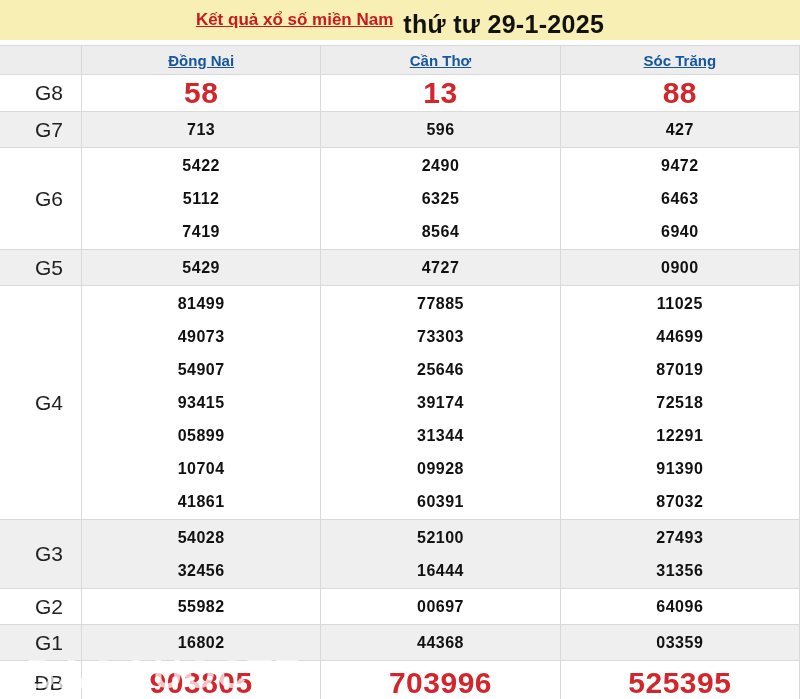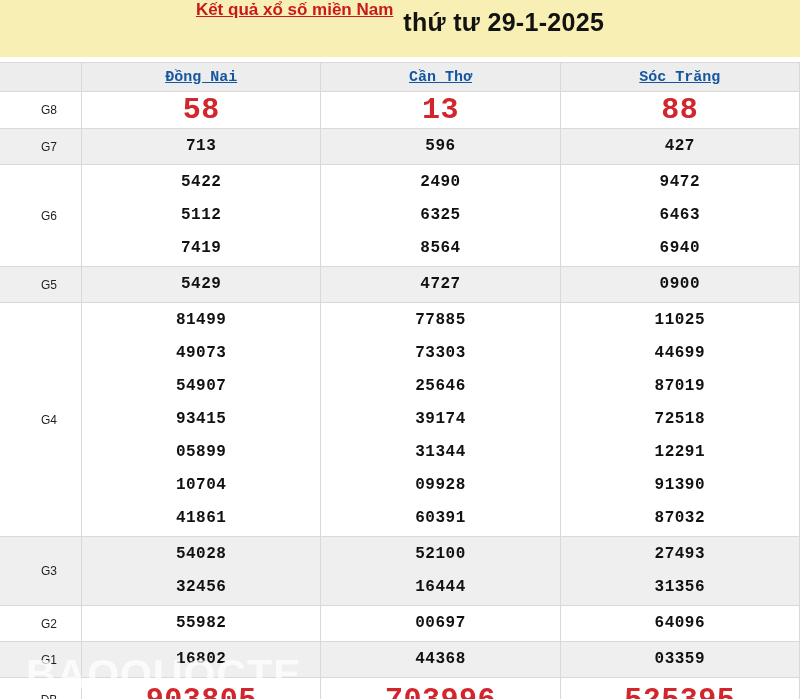--- a/index.html
+++ b/index.html
@@ -6,24 +6,24 @@
   html, body { width: 800px; height: 699px; }
   body {
     font-family: "Liberation Sans", sans-serif;
     background: #ffffff;
     position: relative;
     overflow: hidden;
   }
 
   
   .banner {
-    height: 57px;
+    height: 40px;
     background: #f8efb4;
     display: flex;
-    align-items: flex-start;
+    align-items: center;
     justify-content: center;
     gap: 10px;
     margin-bottom: 5px;
   }
   .title-link {
     color: #c8191f;
     font-weight: 700;
     font-size: 17px;
     text-decoration: underline;
     cursor: pointer;
@@ -51,33 +51,32 @@
     background: #ededed;
     min-height: 29px;
   }
   .label-cell {
     flex: 0 0 82px;
     width: 82px;
     display: flex;
     align-items: center;
     justify-content: center;
     border-right: 1px solid #d9d9d9;
-    font-size: 12px;
+    font-size: 21px;
     color: #222222;
     padding-left: 17px;
   }
   .val-cell {
     flex: 1 1 0;
     display: flex;
     flex-direction: column;
     align-items: center;
     justify-content: center;
     border-right: 1px solid #d9d9d9;
     padding: 1px 0;
-    font-family: Liberation Mono, monospace;
   }
   .row .val-cell:last-child { border-right: 1px solid #d9d9d9; }
   .province-link {
     color: #15569e;
     font-weight: 700;
     font-size: 15px;
     text-decoration: underline;
     cursor: pointer;
   }
   .num {

